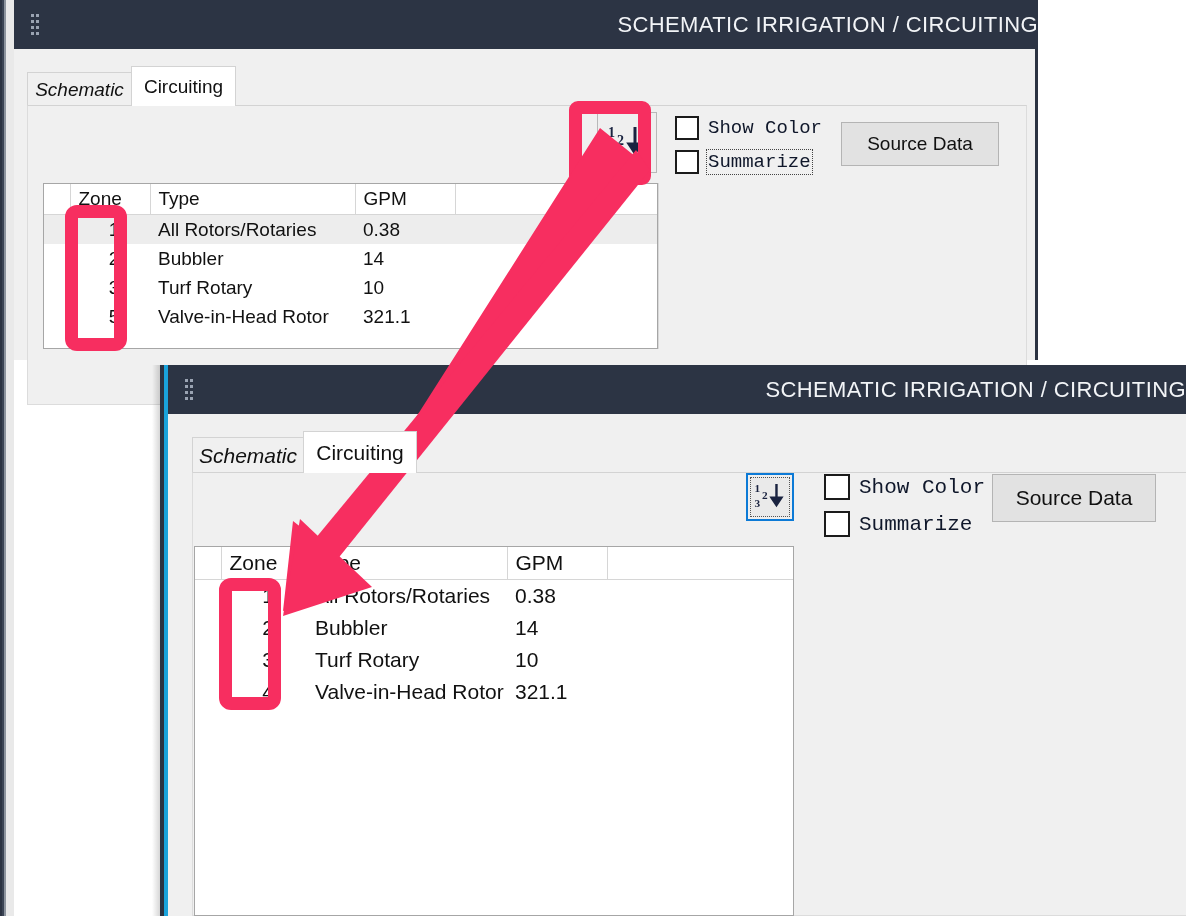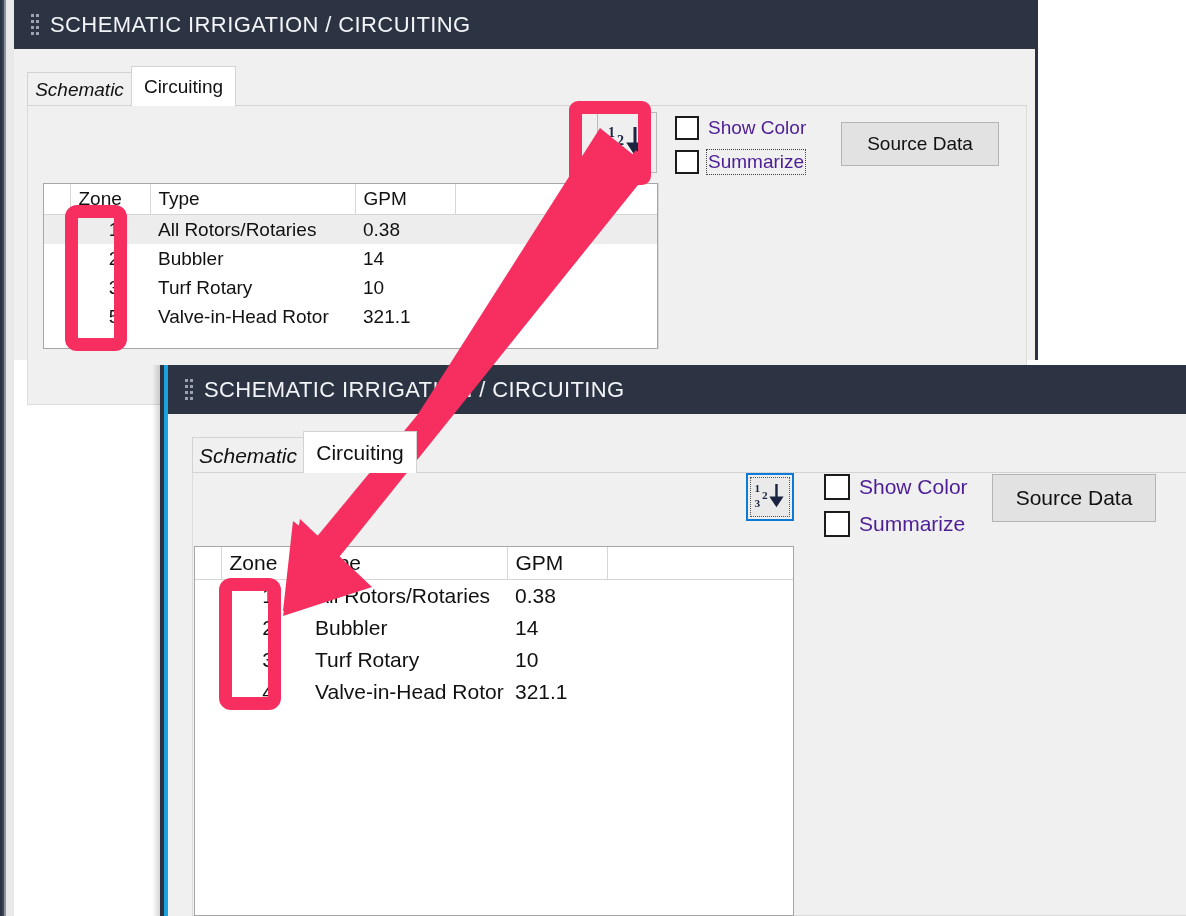--- a/index.html
+++ b/index.html
@@ -14,21 +14,21 @@
   #stage{position:absolute;left:0;top:0;width:1186px;height:916px;overflow:hidden;background:#ffffff;}
 
   
   .win{position:absolute;box-sizing:border-box;background:#f0f0f0;}
   .win .accent-edge{position:absolute;left:0;top:0;bottom:0;width:3px;background:#1a9fd6;}
   .win .dark-edge-r{position:absolute;right:0;top:0;bottom:0;width:3px;background:#2b3342;}
 
   .titlebar{
     position:absolute;left:0;top:0;right:0;height:49px;
     background:#2c3444;
-    display:flex;align-items:center;
+    display:flex;align-items:center;justify-content:space-between;
   }
   .grip{
     width:8px;height:18px;margin-left:17px;margin-right:11px;
     display:grid;grid-template-columns:3px 3px;grid-template-rows:repeat(4,3px);
     gap:3px 2px;align-content:center;justify-content:center;flex:none;
   }
   .grip i{display:block;width:3px;height:3px;background:#9aa3b2;}
   .title-text{
     color:#f2f4f7;font-size:22px;letter-spacing:.4px;
     font-family:"Liberation Sans", sans-serif;font-weight:400;white-space:nowrap;
@@ -66,22 +66,22 @@
     box-sizing:border-box;
   }
   .sortbtn.focused .inner{border:1px dotted #555;background:#eaeaea;}
 
   .chkrow{position:absolute;display:flex;align-items:center;}
   .chkbox{
     width:24px;height:24px;box-sizing:border-box;
     border:2px solid #1b1b1b;background:#ffffff;flex:none;
   }
   .chklabel{
-    margin-left:9px;font-size:19px;color:#4c1d95;
-    font-family:Liberation Sans, sans-serif;white-space:nowrap;
+    margin-left:9px;font-size:19px;color:#0f172a;
+    font-family:Liberation Mono, monospace;white-space:nowrap;
   }
   .chklabel.focusring{outline:1px dotted #444;outline-offset:1px;}
 
   .srcbtn{
     position:absolute;box-sizing:border-box;
     background:#e2e2e2;border:1px solid #b4b4b4;
     font-size:19px;color:#111;font-family:"Liberation Sans", sans-serif;
     display:flex;align-items:center;justify-content:center;
   }
 

